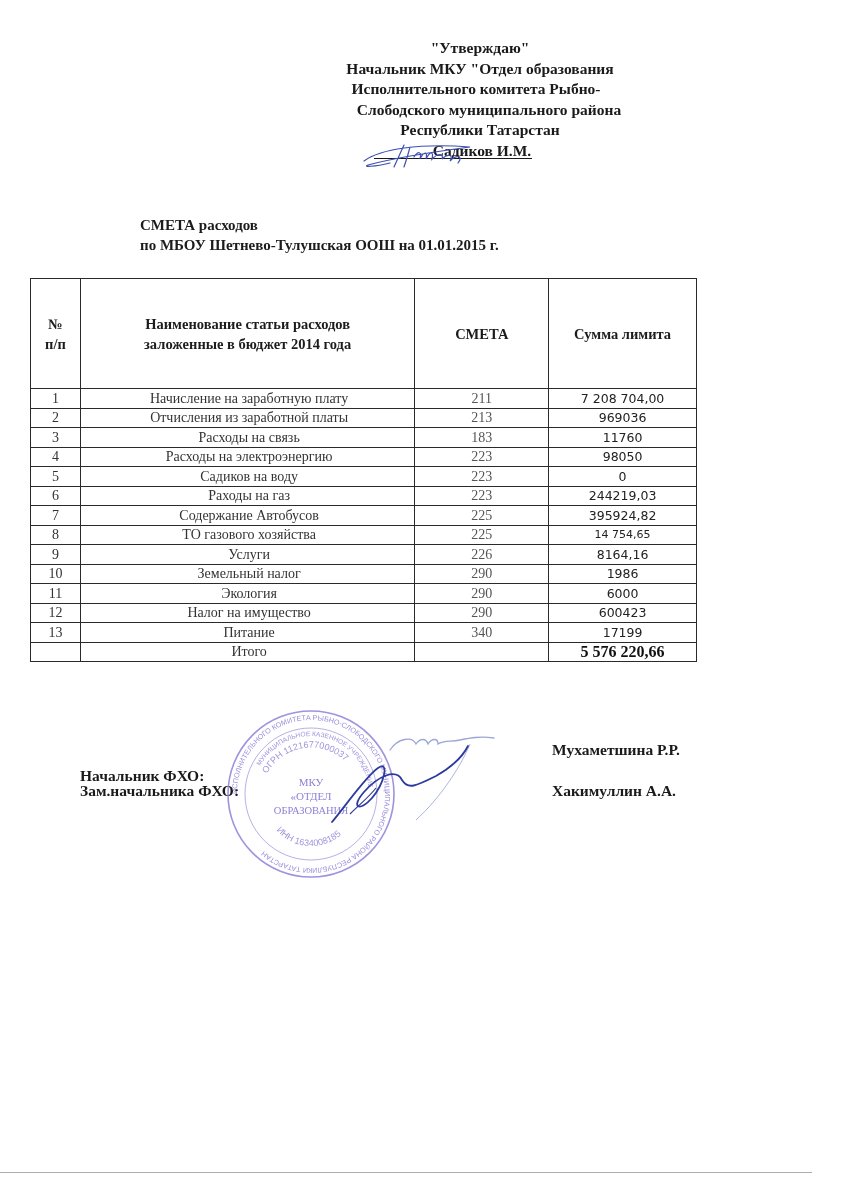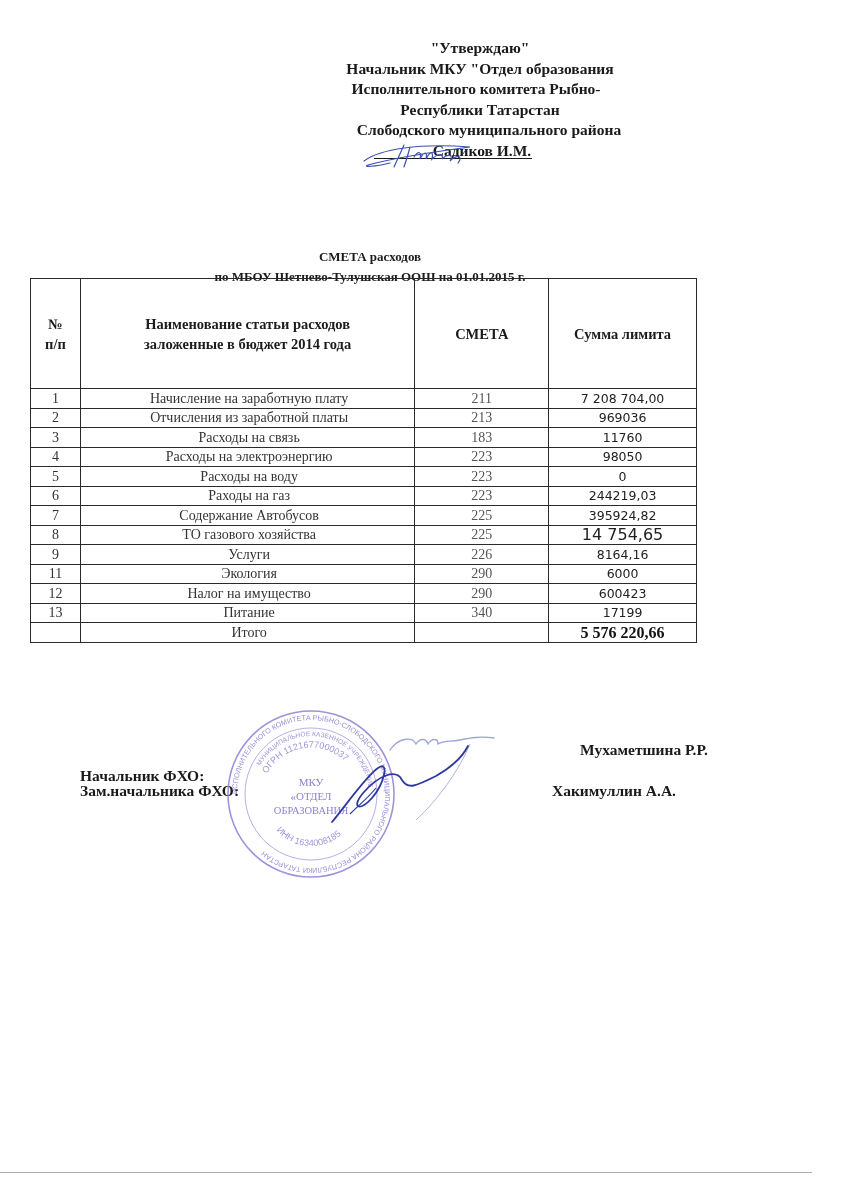--- a/index.html
+++ b/index.html
@@ -48,25 +48,24 @@
       position: absolute;
       left: 20px;
       top: -4px;
     }
 
     .title {
       position: absolute;
       left: 140px;
       top: 215px;
       width: 460px;
-      text-align: center;
-      font-weight: bold;
-      font-size: 13px;
+      text-align: left;
+      font-weight: bold;
+      font-size: 15px;
       line-height: 20px;
-      margin-top: 32px;
     }
     .title .t1 { display: block; margin-left: 0; }
     .title .t2 { display: block; }
 
     table.estimate {
       position: absolute;
       left: 30px;
       top: 278px;
       border-collapse: collapse;
       width: 667px;
@@ -95,21 +94,21 @@
     }
     td.num { text-align: center; }
     td.name { text-align: center; padding-left: 3px !important; }
     td.kosgu { text-align: center; color: #555 !important; }
     td.sum {
       text-align: center;
       font-family: "DejaVu Sans", "Liberation Sans", sans-serif;
       font-size: 12.5px;
       color: #222 !important;
     }
-    td.sum.small { font-size: 16px; }
+    td.sum.small { font-size: 11px; }
     tr.total td.sum {
       font-family: "Liberation Serif", "DejaVu Serif", serif;
       font-weight: bold;
       font-size: 16px;
       color: #111 !important;
     }
 
     .sign-row {
       position: absolute;
       font-weight: bold;
@@ -136,22 +135,22 @@
       opacity: 0.7;
     }
   </style>
 </head>
 <body>
 
 <div class="approval">
   <span class="line">"Утверждаю"</span>
   <span class="line">Начальник МКУ "Отдел образования</span>
   <span class="line l3">Исполнительного комитета Рыбно-</span>
+  <span class="line l4">Слободского муниципального района</span>
   <span class="line">Республики Татарстан</span>
-  <span class="line l4">Слободского муниципального района</span>
   <span class="sigline">
     <span class="rule"></span>
     <svg width="130" height="34" viewBox="0 0 130 34">
       <path d="M4,24 C20,12 60,6 110,10 C80,14 30,22 8,28 C2,30 14,30 30,26 M44,8 L34,30 M50,10 C48,18 46,24 44,30 M54,20 C58,14 62,14 60,22 C64,14 68,14 66,22 C70,14 74,14 72,22 C78,16 84,16 82,22 C88,16 94,18 90,24 C96,18 104,18 98,26" fill="none" stroke="#3d4fb0" stroke-width="1.2" stroke-linecap="round"></path>
     </svg>
     <span>Садиков И.М.</span>
   </span>
 </div>
 
 <div class="title">
@@ -200,21 +199,21 @@
       <td class="sum">11760</td>
     </tr>
     <tr>
       <td class="num">4</td>
       <td class="name">Расходы на электроэнергию</td>
       <td class="kosgu">223</td>
       <td class="sum">98050</td>
     </tr>
     <tr>
       <td class="num">5</td>
-      <td class="name">Расходы на воду</td>
+      <td class="name">Садиков на воду</td>
       <td class="kosgu">223</td>
       <td class="sum">0</td>
     </tr>
     <tr>
       <td class="num">6</td>
       <td class="name">Раходы на газ</td>
       <td class="kosgu">223</td>
       <td class="sum">244219,03</td>
     </tr>
     <tr>
@@ -227,20 +226,26 @@
       <td class="num">8</td>
       <td class="name">ТО газового хозяйства</td>
       <td class="kosgu">225</td>
       <td class="sum small">14 754,65</td>
     </tr>
     <tr>
       <td class="num">9</td>
       <td class="name">Услуги</td>
       <td class="kosgu">226</td>
       <td class="sum">8164,16</td>
+    </tr>
+    <tr>
+      <td class="num">10</td>
+      <td class="name">Земельный налог</td>
+      <td class="kosgu">290</td>
+      <td class="sum">1986</td>
     </tr>
     <tr>
       <td class="num">11</td>
       <td class="name">Экология</td>
       <td class="kosgu">290</td>
       <td class="sum">6000</td>
     </tr>
     <tr>
       <td class="num">12</td>
       <td class="name">Налог на имущество</td>
@@ -256,21 +261,21 @@
     <tr class="total">
       <td class="num"></td>
       <td class="name">Итого</td>
       <td class="kosgu"></td>
       <td class="sum">5 576 220,66</td>
     </tr>
   </tbody>
 </table>
 
 <div class="sign-row" style="left:80px; top:767px;">Начальник ФХО:</div>
-<div class="sign-row" style="left:580px; top:741px;">Мухаметшина Р.Р.</div>
+<div class="sign-row" style="left:552px; top:741px;">Мухаметшина Р.Р.</div>
 <div class="sign-row" style="left:80px; top:782px;">Зам.начальника ФХО:</div>
 <div class="sign-row" style="left:552px; top:782px;">Хакимуллин А.А.</div>
 
 <svg class="stamp" viewBox="0 0 172 172">
   <defs>
     <path id="outerArc" d="M86,86 m-74,0 a74,74 0 1,1 148,0 a74,74 0 1,1 -148,0"></path>
     <path id="innerArc" d="M86,86 m-58,0 a58,58 0 1,1 116,0 a58,58 0 1,1 -116,0"></path>
     <path id="ogrnArc" d="M40,70 A50,50 0 0 1 132,70"></path>
     <path id="innArc" d="M48,118 A46,46 0 0 0 124,118"></path>
   </defs>

